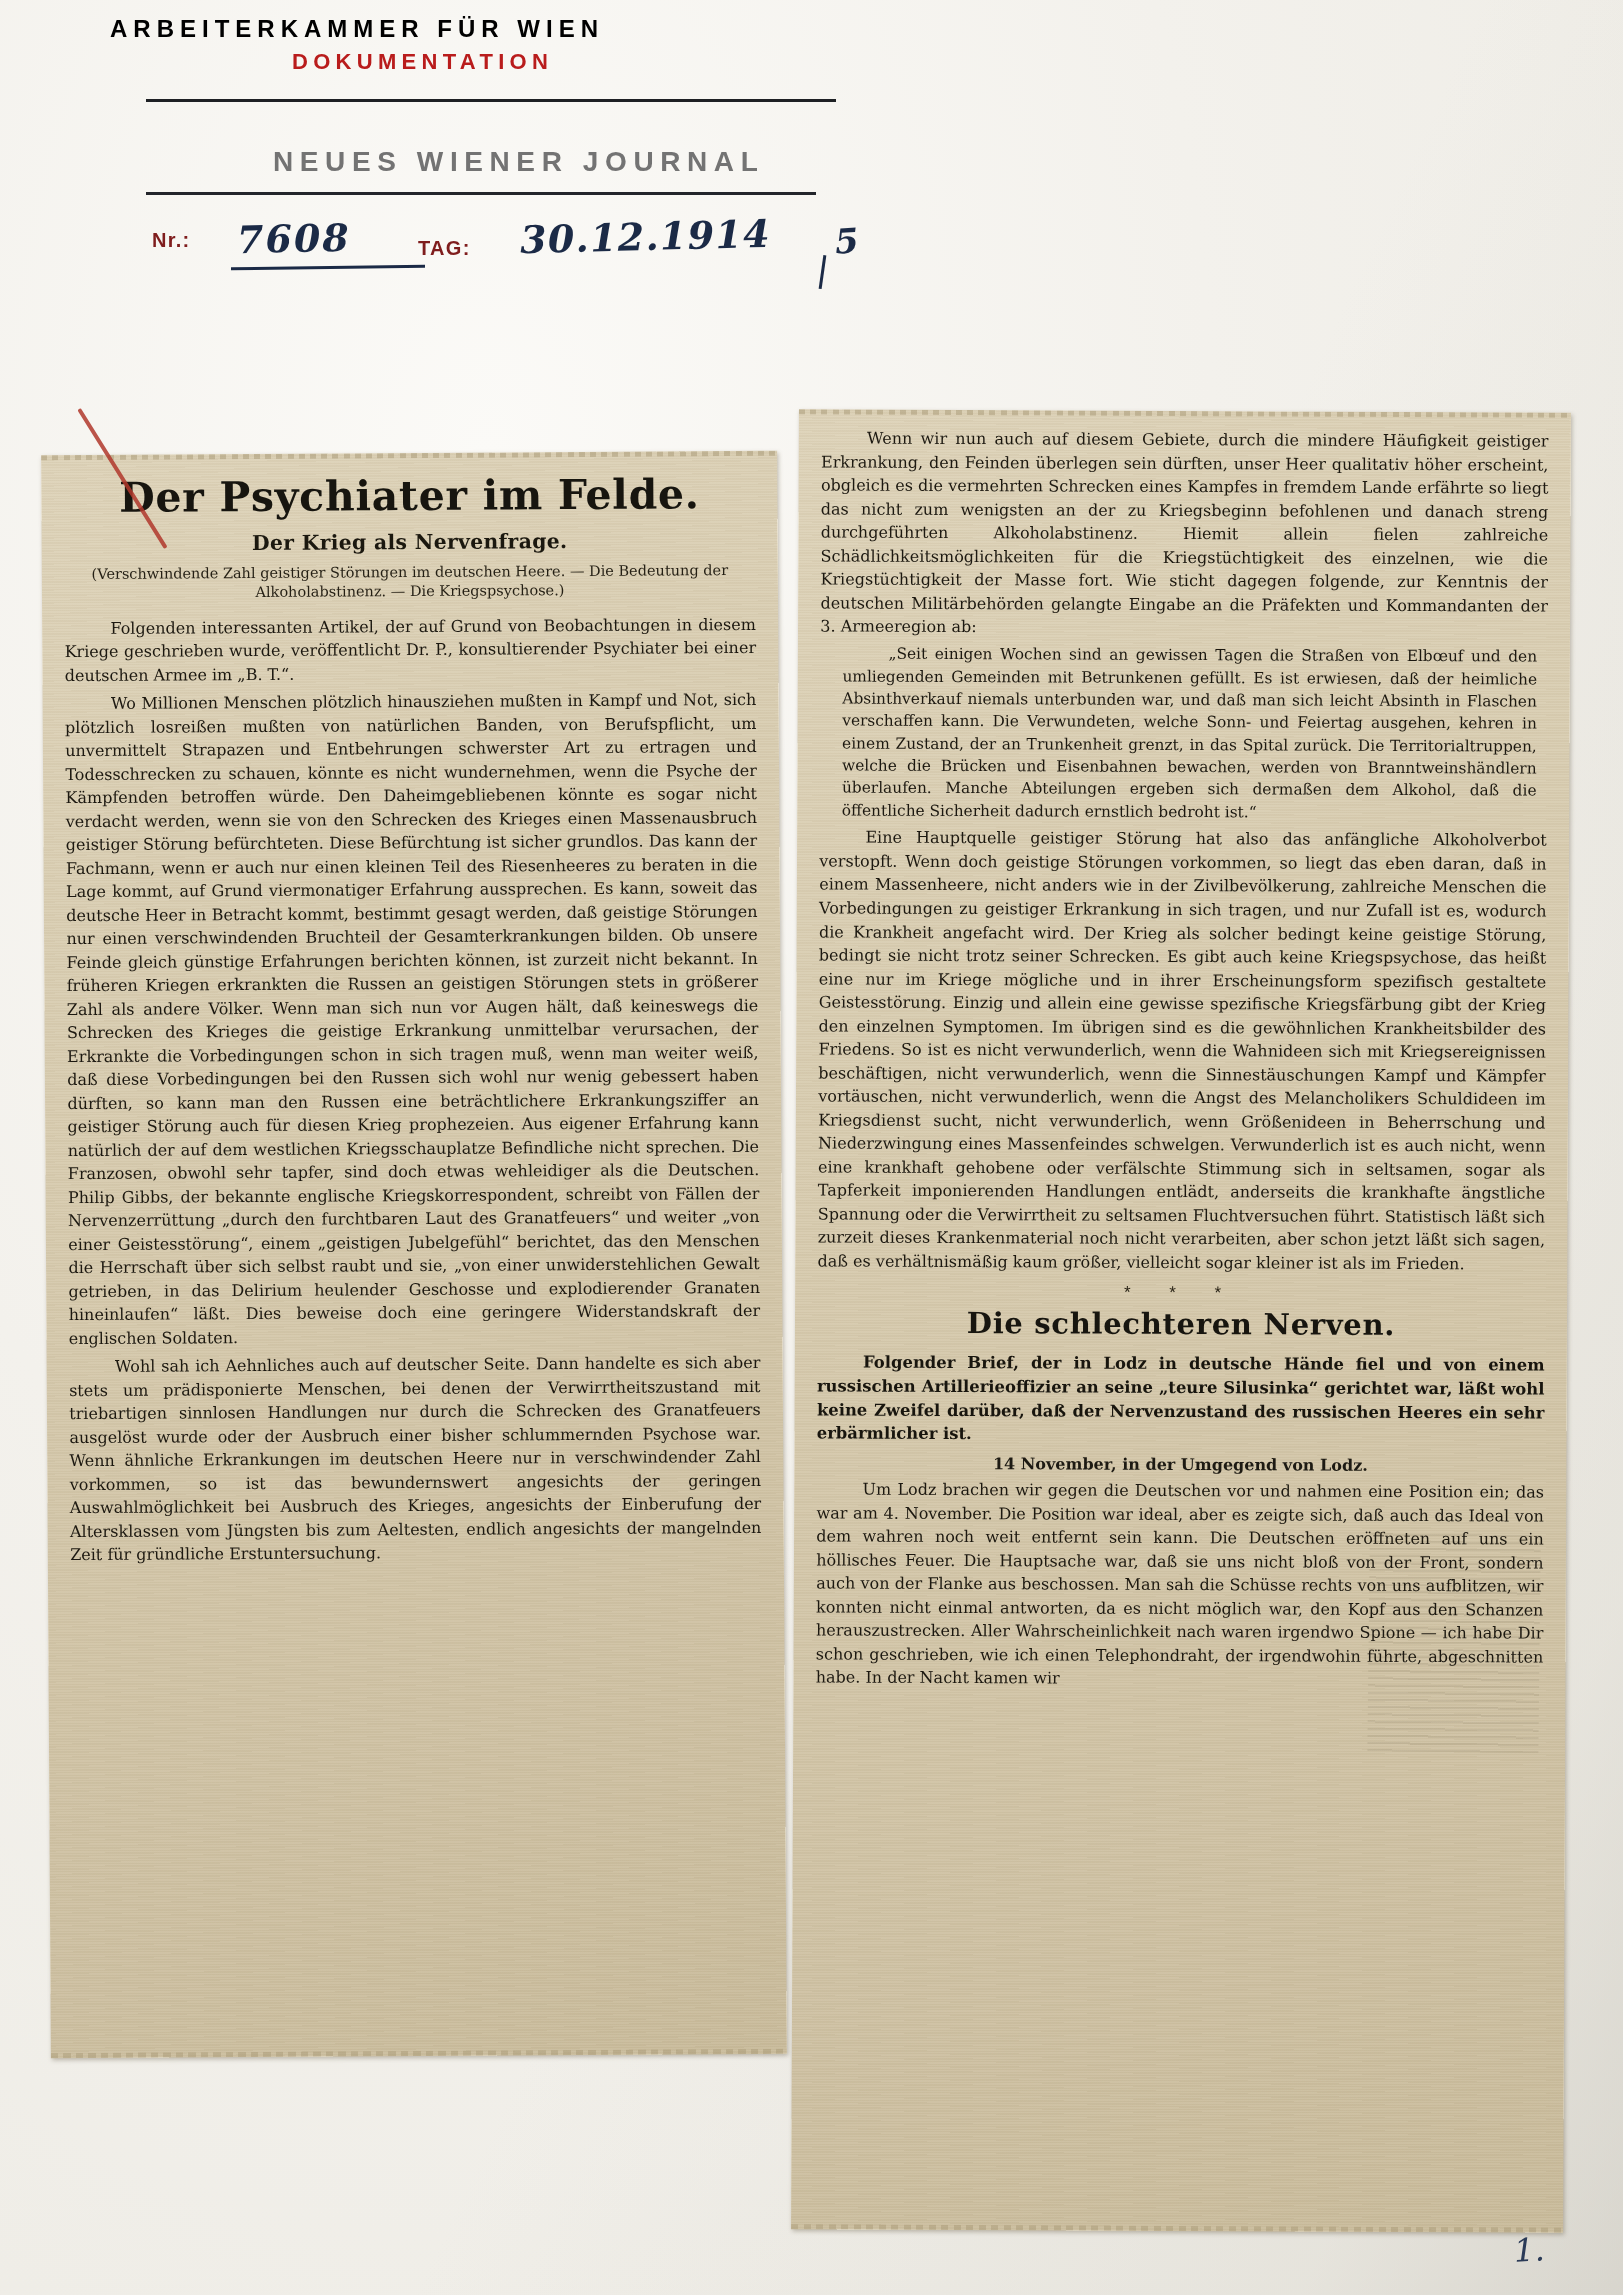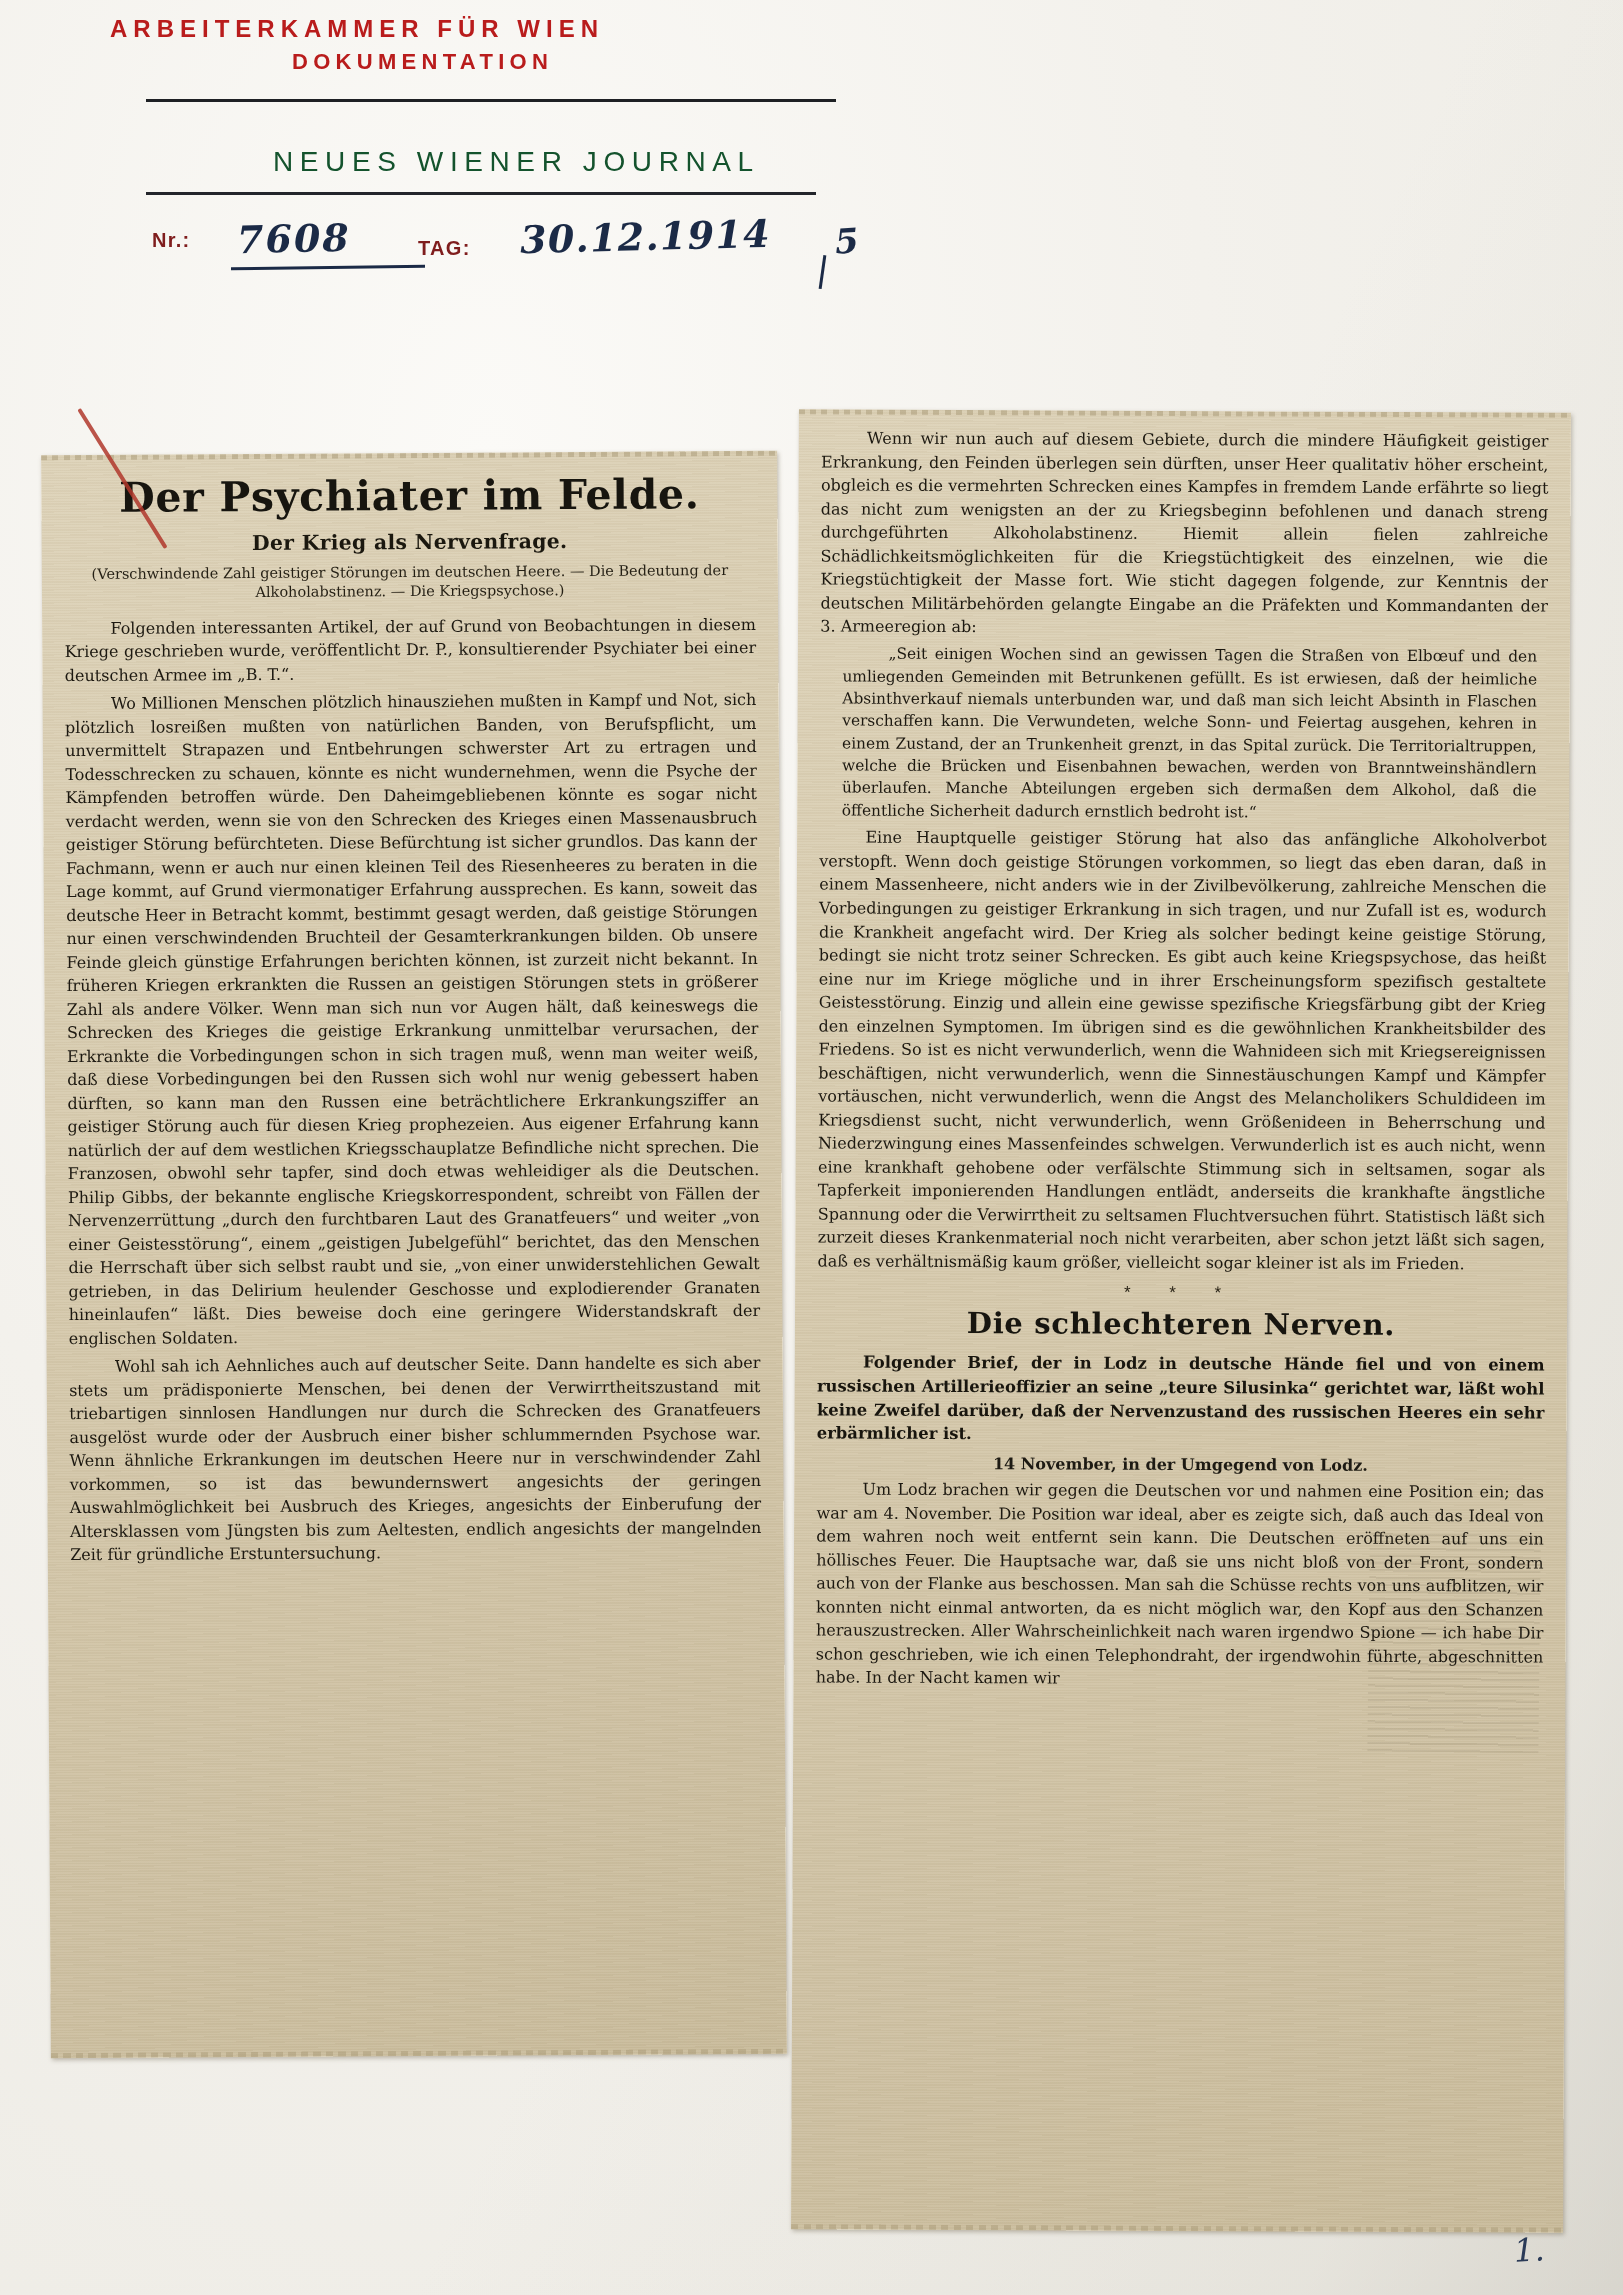--- a/index.html
+++ b/index.html
@@ -39,21 +39,21 @@
     top: 0;
     width: 100%;
   }
   .archive-line1 {
     position: absolute;
     left: 110px;
     top: 14.5px;
     font-size: 24px;
     letter-spacing: 6px;
     font-weight: bold;
-    color: #b91c1c;
+    color: #000000;
     font-family: "Liberation Sans", sans-serif;
   }
   .archive-line2 {
     position: absolute;
     left: 292px;
     top: 49px;
     font-size: 22px;
     letter-spacing: 5.3px;
     font-weight: bold;
     color: #b91c1c;
@@ -65,22 +65,22 @@
     width: 690px;
     height: 3.3px;
     background: #1e2024;
   }
   .journal-title {
     position: absolute;
     left: 273px;
     top: 146px;
     font-size: 28px;
     letter-spacing: 6.6px;
-    font-weight: normal;
-    color: #14532d;
+    font-weight: bold;
+    color: #737373;
   }
   .rule-mid {
     position: absolute;
     left: 146px;
     top: 192px;
     width: 670px;
     height: 2.6px;
     background: #23252b;
   }
 

